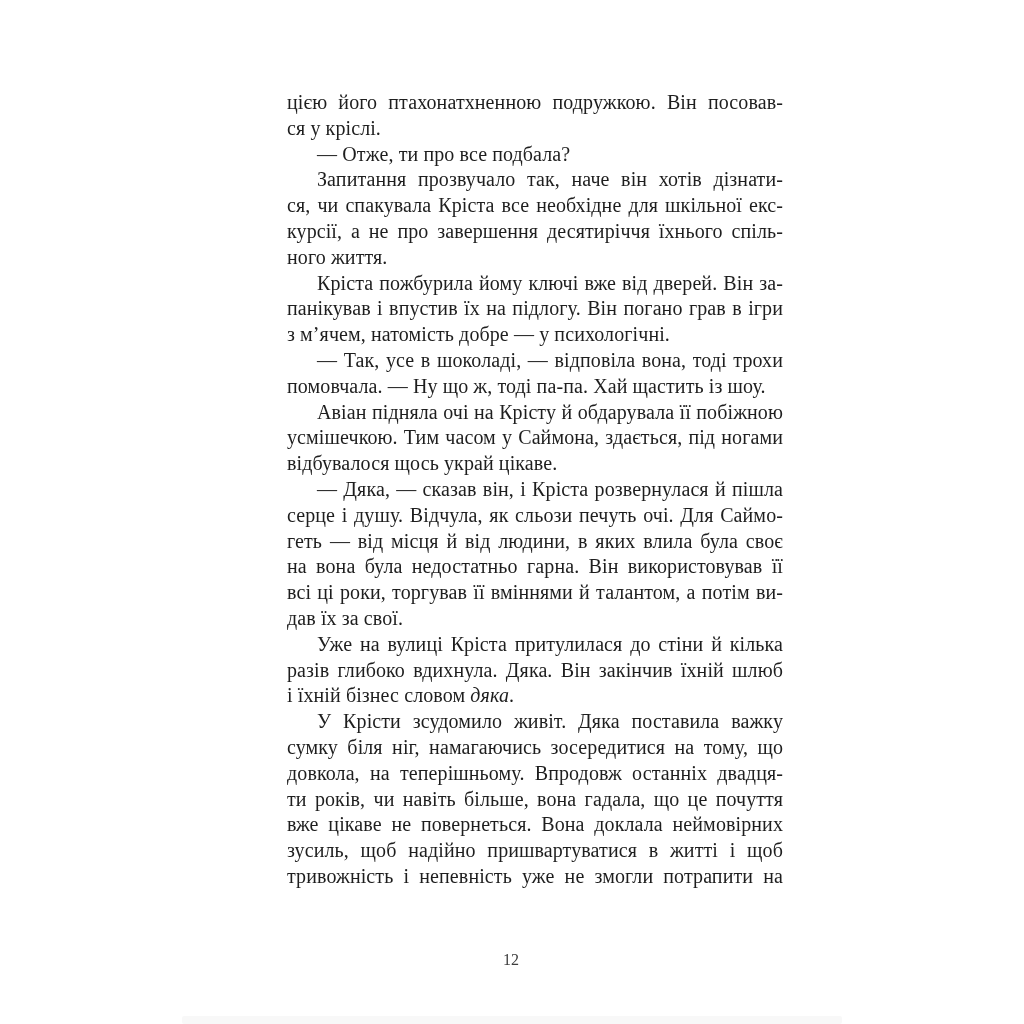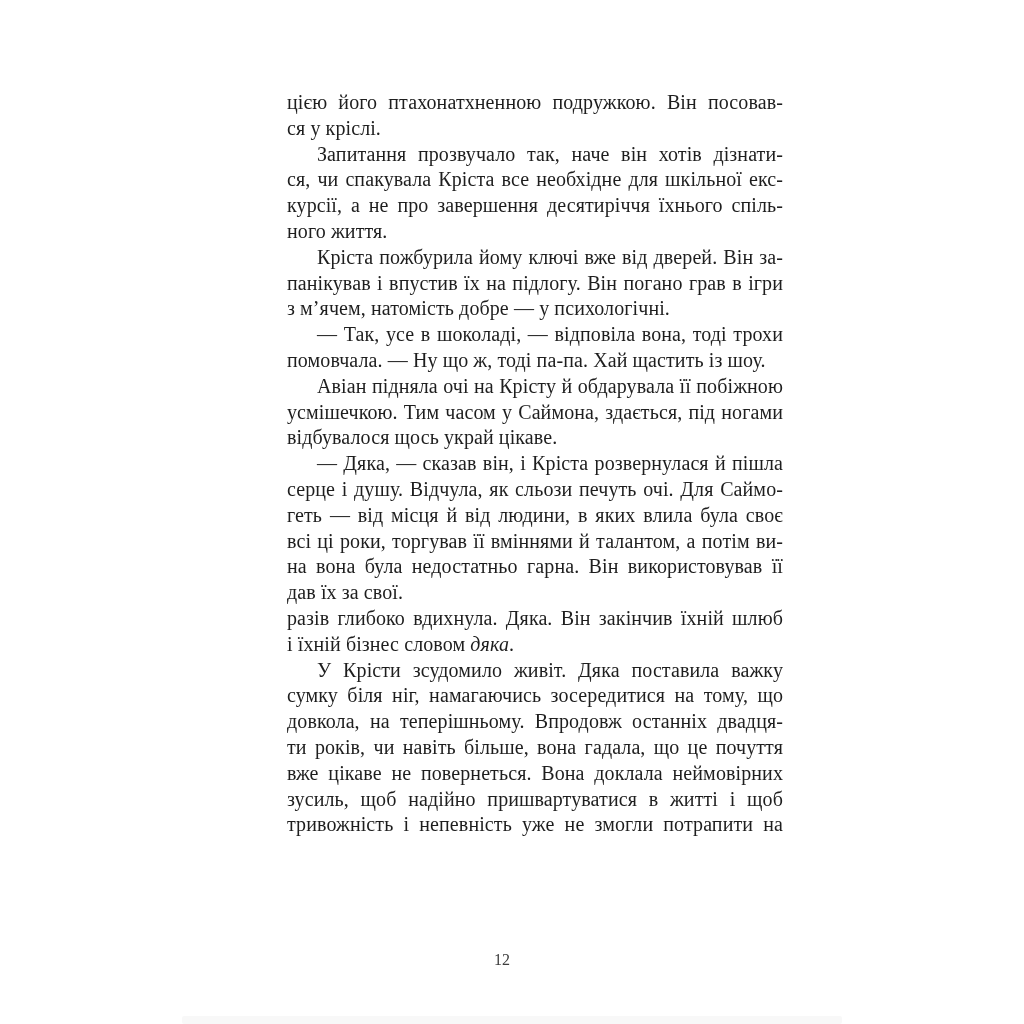--- a/index.html
+++ b/index.html
@@ -38,21 +38,21 @@
     text-align-last: left;
   }
   .line.indent {
     text-indent: 30px;
   }
   .line i {
     font-style: italic;
   }
   .page-number {
     position: absolute;
-    left: 254px;
+    left: 263px;
     width: 496px;
     top: 951px;
     text-align: center;
     font-size: 16px;
     color: var(--pagenum, #3d3d3d);
   }
   .progress-bar {
     position: absolute;
     left: 182px;
     top: 1016px;
@@ -62,38 +62,40 @@
     border-radius: 2px;
   }
 </style>
 </head>
 <body style="--bg: #ffffff; --text: #1e1e1e; --pagenum: #3d3d3d; --bar: #f8f8f8;">
 
 <div class="page">
   <div class="text-block">
       <div class="line">цією його птахонатхненною подружкою. Він посовав-</div>
       <div class="line last">ся у кріслі.</div>
+      <div class="line indent last">— Отже, ти про все подбала?</div>
       <div class="line indent">Запитання прозвучало так, наче він хотів дізнати-</div>
       <div class="line">ся, чи спакувала Кріста все необхідне для шкільної екс-</div>
       <div class="line">курсії, а не про завершення десятиріччя їхнього спіль-</div>
       <div class="line last">ного життя.</div>
       <div class="line indent">Кріста пожбурила йому ключі вже від дверей. Він за-</div>
       <div class="line">панікував і впустив їх на підлогу. Він погано грав в ігри</div>
       <div class="line last">з м’ячем, натомість добре — у психологічні.</div>
       <div class="line indent">— Так, усе в шоколаді, — відповіла вона, тоді трохи</div>
       <div class="line last">помовчала. — Ну що ж, тоді па-па. Хай щастить із шоу.</div>
       <div class="line indent">Авіан підняла очі на Крісту й обдарувала її побіжною</div>
       <div class="line">усмішечкою. Тим часом у Саймона, здається, під ногами</div>
       <div class="line last">відбувалося щось украй цікаве.</div>
       <div class="line indent">— Дяка, — сказав він, і Кріста розвернулася й пішла</div>
       <div class="line">серце і душу. Відчула, як сльози печуть очі. Для Саймо-</div>
       <div class="line">геть — від місця й від людини, в яких влила була своє</div>
+      <div class="line">на вона була недостатньо гарна. Він використовував її</div>
       <div class="line">всі ці роки, торгував її вміннями й талантом, а потім ви-</div>
-      <div class="line">на вона була недостатньо гарна. Він використовував її</div>
       <div class="line last">дав їх за свої.</div>
+      <div class="line indent">Уже на вулиці Кріста притулилася до стіни й кілька</div>
       <div class="line">разів глибоко вдихнула. Дяка. Він закінчив їхній шлюб</div>
       <div class="line last">і їхній бізнес словом <i>дяка</i>.</div>
       <div class="line indent">У Крісти зсудомило живіт. Дяка поставила важку</div>
       <div class="line">сумку біля ніг, намагаючись зосередитися на тому, що</div>
       <div class="line">довкола, на теперішньому. Впродовж останніх двадця-</div>
       <div class="line">ти років, чи навіть більше, вона гадала, що це почуття</div>
       <div class="line">вже цікаве не повернеться. Вона доклала неймовірних</div>
       <div class="line">зусиль, щоб надійно пришвартуватися в житті і щоб</div>
       <div class="line">тривожність і непевність уже не змогли потрапити на</div>
     </div>

